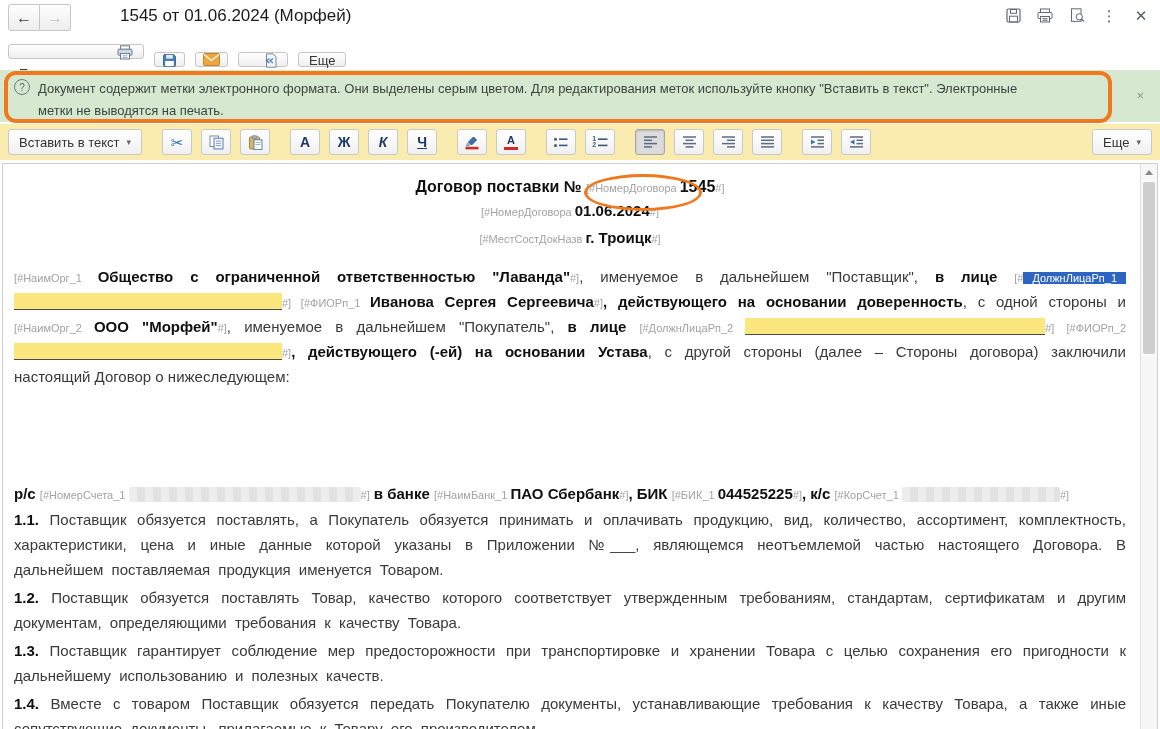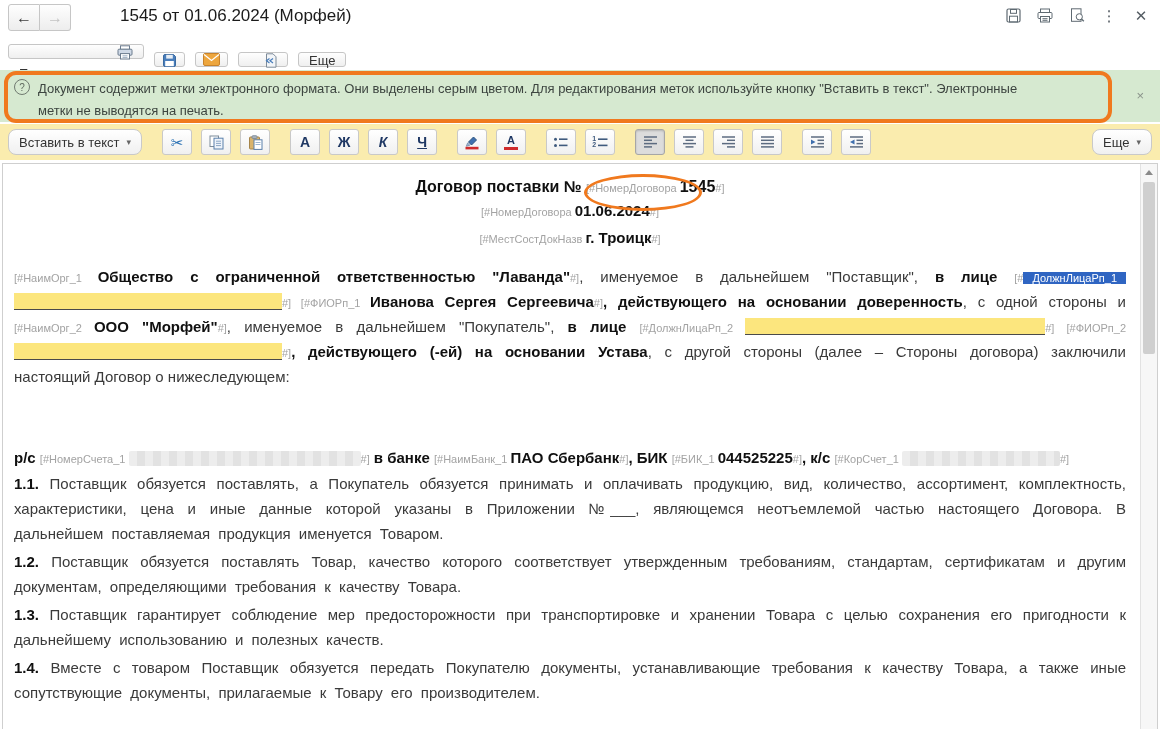--- a/index.html
+++ b/index.html
@@ -40,39 +40,39 @@
   .formatbar{position:absolute;top:124px;left:0;right:0;height:36px;background:#faecae;display:flex;
              align-items:center;padding:0 8px;box-sizing:border-box;}
   .tbtn{height:26px;min-width:30px;box-sizing:border-box;border:1px solid #c9c9c9;border-radius:3px;
         background:linear-gradient(#ffffff,#f0f0f0);display:inline-flex;align-items:center;justify-content:center;
         cursor:pointer;padding:0 4px;}
   .tbtn.active{background:#dcdcdc;border-color:#a6a6a6;box-shadow:inset 0 1px 2px rgba(0,0,0,.18);}
   .grp{margin-left:20px;display:flex;gap:9px;}
   .letter{font-size:14px;font-weight:700;color:#1f3864;line-height:1;}
   .letter.it{font-style:italic;font-weight:700;}
   .letter.un{text-decoration:underline;}
-  .insert-btn{height:26px;padding:0 10px;border:1px solid #c9c9c9;border-radius:8px;font-size:13px;color:#333;
+  .insert-btn{height:26px;padding:0 10px;border:1px solid #c9c9c9;border-radius:3px;font-size:13px;color:#333;
               background:linear-gradient(#ffffff,#f0f0f0);display:inline-flex;align-items:center;gap:5px;cursor:pointer;}
   .fmt-more{margin-left:auto;}
 
   
   .doc-frame{position:absolute;left:2px;right:2px;top:163px;bottom:0;border:1px solid #cfcfcf;border-bottom:none;
              background:#fff;box-sizing:border-box;}
   .doc-content{position:absolute;left:0;top:0;right:17px;bottom:0;padding:10px 14px 0 11px;box-sizing:border-box;
                font-size:15px;color:#3a3a3a;overflow:hidden;cursor:text;}
   .line{line-height:23px;}
   .jl{text-align:justify;text-align-last:justify;}
   .center{text-align:center;}
   .right{text-align:center;}
   .doc-title-line{font-size:16px;line-height:26px;}
   .date-line{line-height:20px;}
   .place-line{line-height:24px;margin-top:4px;}
   .preamble{margin-top:14px;}
   .spacer1{height:58px;}
-  .bank{white-space:nowrap;}
+  .bank{white-space:nowrap;margin-top:36px;}
   .sec-head{margin:14px 0 6px;text-align:center;font-weight:700;color:#111;line-height:22px;}
   .clause{margin:0 0 3px;text-align:justify;line-height:25px;word-spacing:4px;}
 
   .seg-t{color:#3a3a3a;}
   .seg-b{font-weight:700;color:#101010;}
   .seg-m{font-size:11px;color:#a3a3a3;}
   .seg-sel{font-size:11px;color:#fff;background:#2f65c2;padding:0 9px;}
   .seg-hl{display:inline-block;background:#fce67e;height:16px;border-bottom:1px solid #4a4a4a;vertical-align:-3px;}
   .seg-blur{display:inline-block;height:15px;border-radius:2px;vertical-align:-3px;
             background:repeating-linear-gradient(90deg,#ededed 0 8px,#e2e2e2 8px 16px);filter:blur(.6px);}

